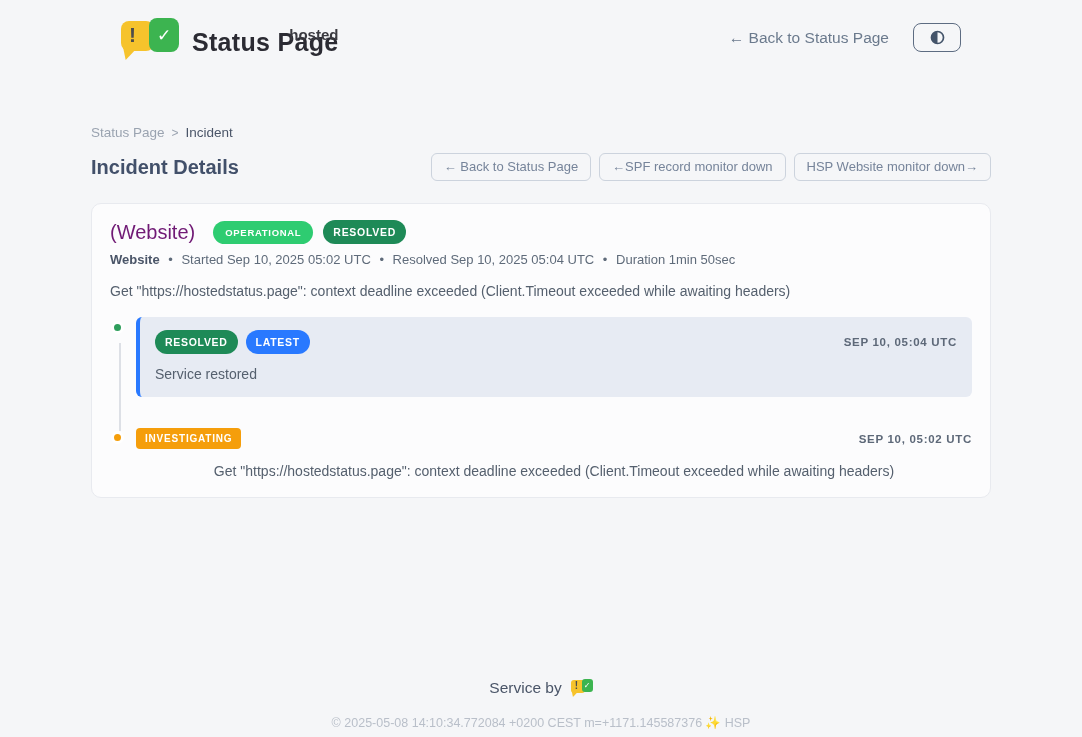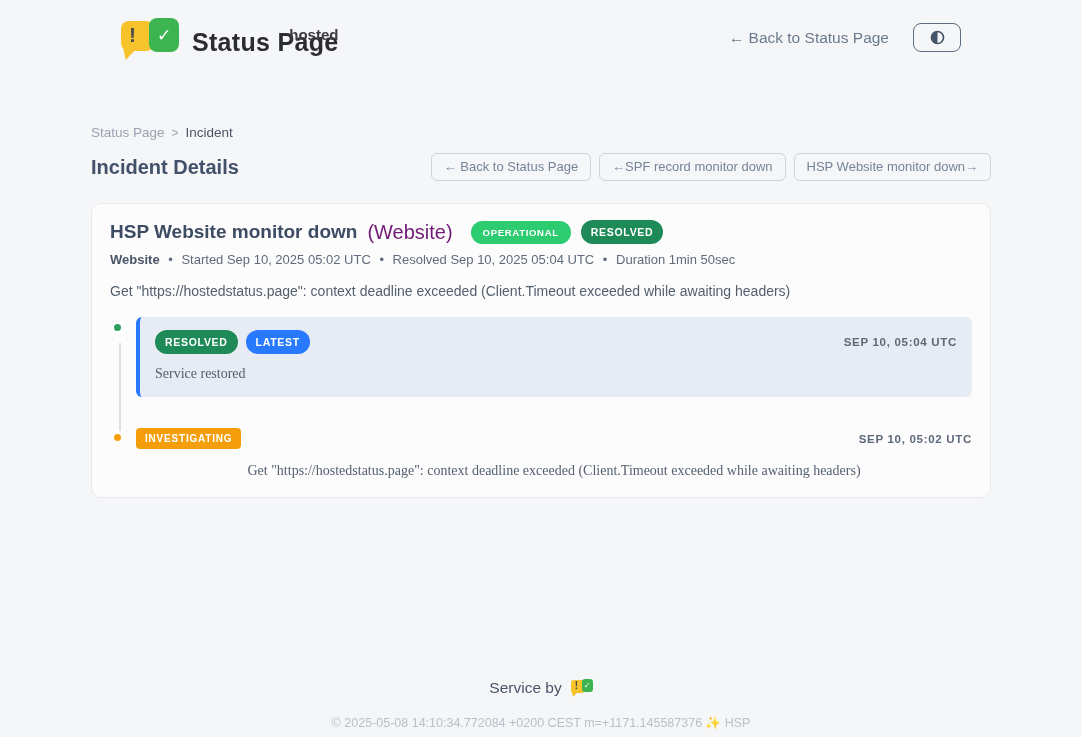--- a/index.html
+++ b/index.html
@@ -58,21 +58,21 @@
   .t-entry + .t-entry { margin-top:30px; }
   .t-rail { width:26px; flex:none; position:relative; }
   .t-dot { position:absolute; left:1px; top:4px; width:13px; height:13px; border-radius:50%; border:3px solid #fff; }
   .t-dot-green { background:#2e9e5c; }
   .t-dot-orange { background:#f59e0b; }
   .t-rail-line::after { content:""; position:absolute; left:9px; top:26px; bottom:-34px; width:2px; background:#dde0e6; }
   .t-content { flex:1; min-width:0; }
   .t-box { background:#e7ebf3; border-left:4px solid #2979ff; border-radius:6px; padding:13px 15px 15px; }
   .t-head { display:flex; align-items:center; gap:8px; }
   .t-time { margin-left:auto; font-size:11.5px; font-weight:600; letter-spacing:0.7px; color:#5d6878; }
-  .t-msg { margin-top:12px; font-size:14px; color:#55606e;font-family:Liberation Serif, serif; }
+  .t-msg { margin-top:12px; font-size:14px; color:#55606e; }
   .t-plain { padding-top:1px;text-align:center; }
   .t-plain .t-msg { margin-top:14px; }
 
   
   footer { margin-top:180px; text-align:center; }
   .powered { display:flex; align-items:center; justify-content:center; gap:9px; font-size:15.5px; color:#4a5568; cursor:pointer; }
   .mini-mark { position:relative; width:22px; height:20px; display:inline-block; }
   .mm-yellow { position:absolute; left:0; top:2px; width:14px; height:13px; background:#f6c32c; border-radius:3px; }
   .mm-tail { position:absolute; left:1px; top:13px; width:7px; height:6px; background:#f6c32c; clip-path:polygon(0 0,100% 0,18% 100%); }
   .mm-excl { position:absolute; left:4px; top:3px; font-size:10px; font-weight:800; color:#4d4d4b; line-height:1; }
@@ -119,21 +119,20 @@
     <h1 class="page-title">Incident Details</h1>
     <div class="nav-buttons">
       <button class="nav-btn">← Back to Status Page</button>
       <button class="nav-btn">←SPF record monitor down</button>
       <button class="nav-btn">HSP Website monitor down→</button>
     </div>
   </div>
 
   <section class="card">
     <div class="card-title-row">
-      <span class="incident-title">HSP Website monitor down</span>
       <span class="incident-component">(Website)</span>
       <span class="pill-operational">OPERATIONAL</span>
       <span class="badge badge-green">RESOLVED</span>
     </div>
 
     <div class="meta">
       <span class="meta-strong">Website</span>
       <span class="meta-sep">•</span>
       <span>Started Sep 10, 2025 05:02 UTC</span>
       <span class="meta-sep">•</span>

